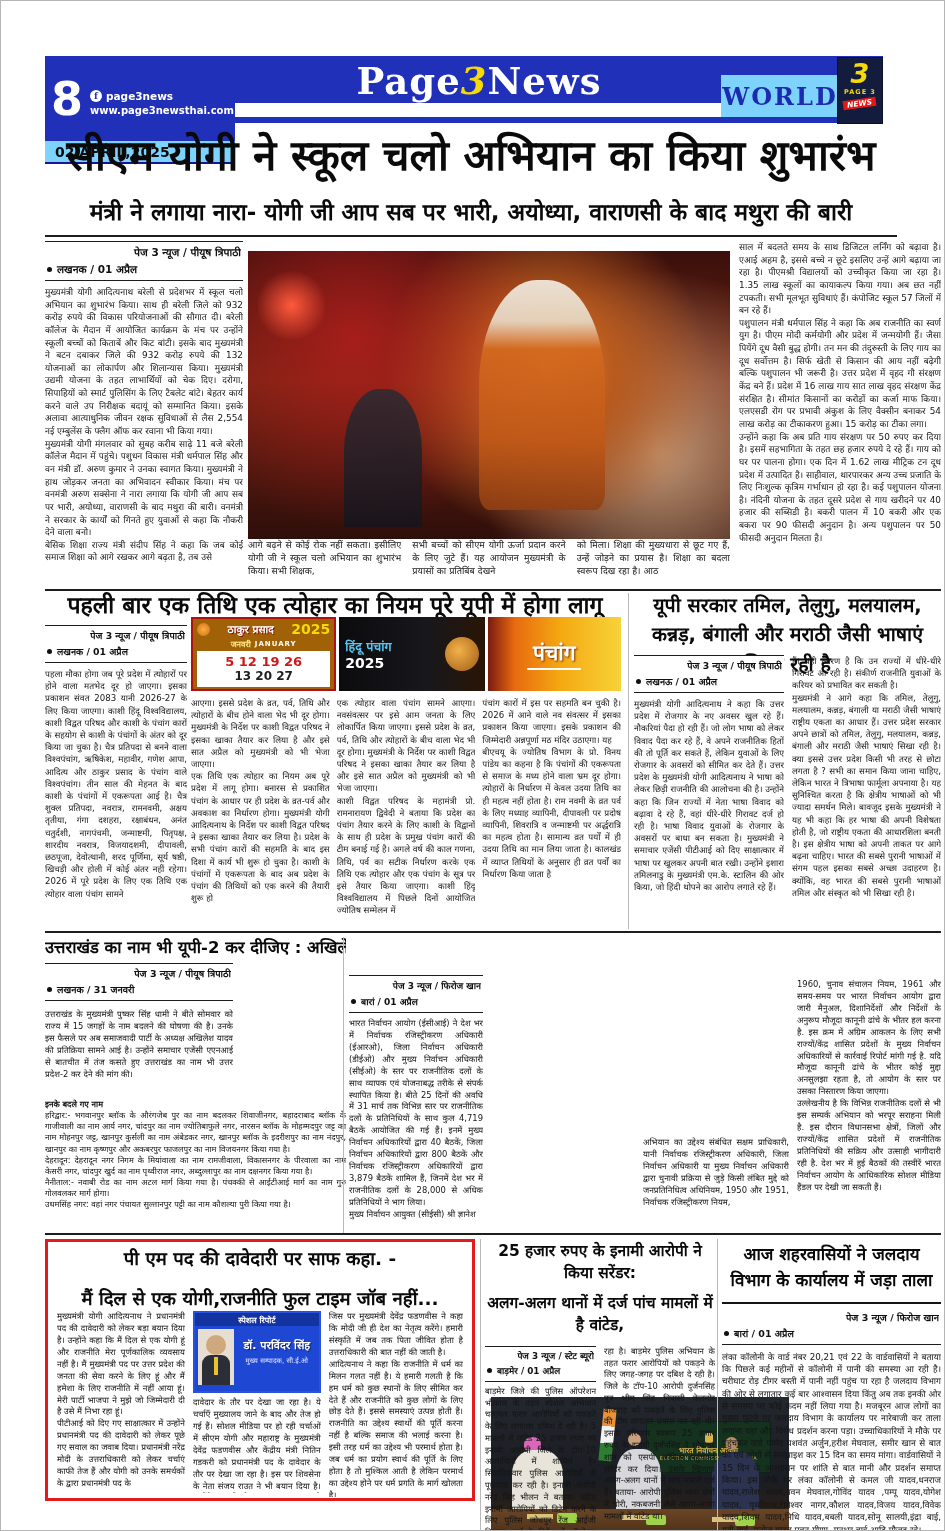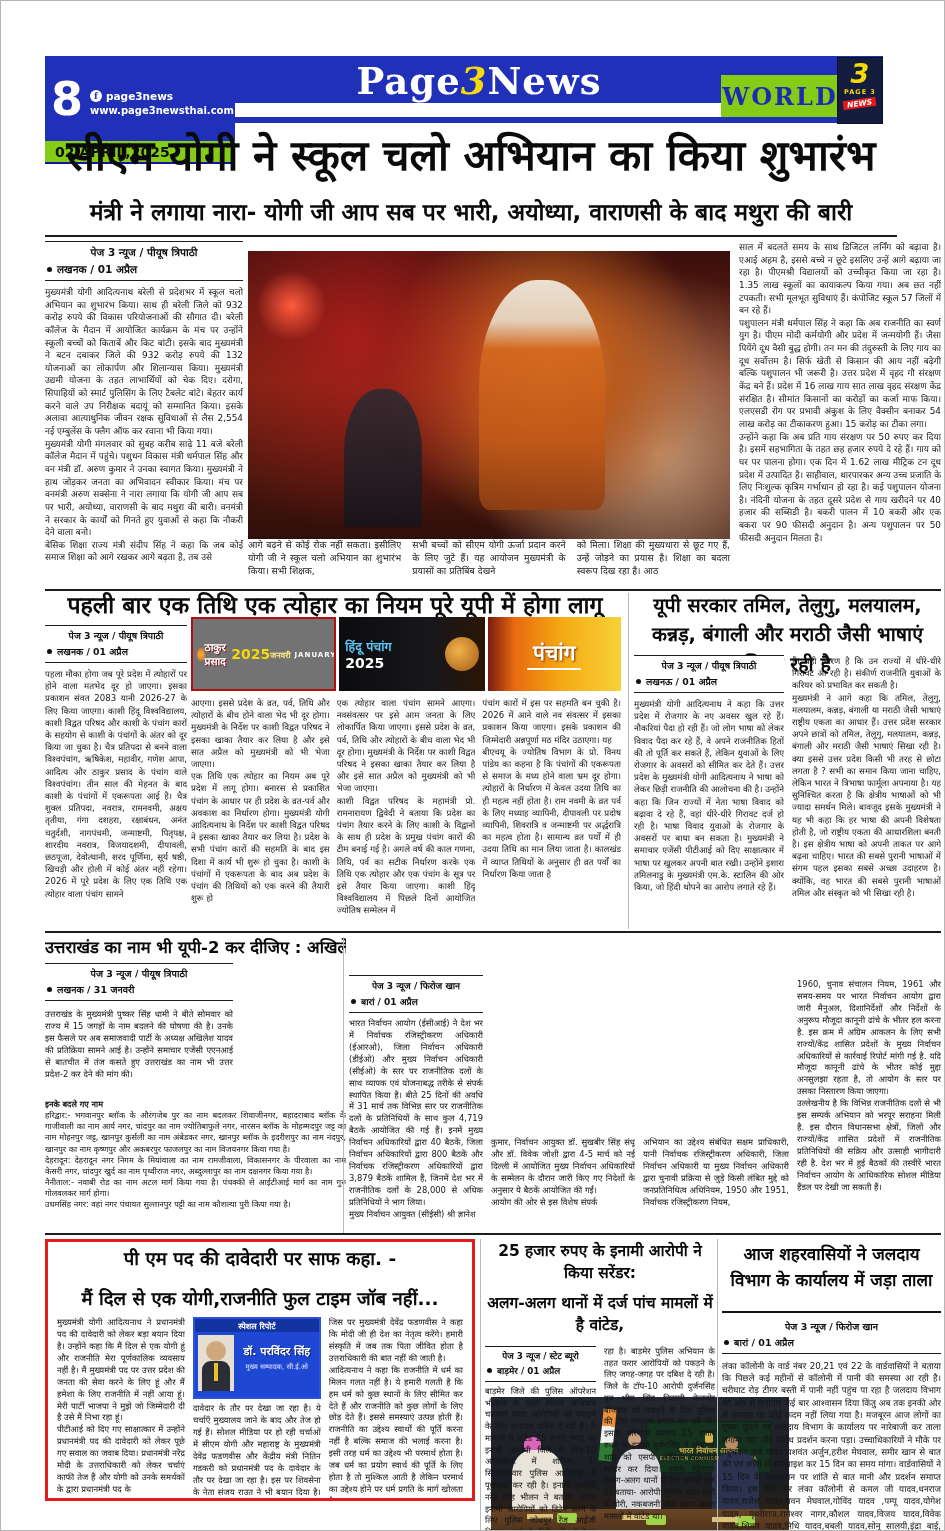--- a/index.html
+++ b/index.html
@@ -5,29 +5,29 @@
   *{margin:0;padding:0;box-sizing:border-box}
   html,body{background:#e9e9e9}
   .page{position:relative;width:945px;height:1531px;margin:0 auto;background:#ffffff;
         overflow:hidden;border:1px solid #b5b5b5;font-family:"DejaVu Sans",sans-serif;color:#111}
   .abs{position:absolute}
   .bodytxt{font-size:8.9px;line-height:1.42;text-align:justify;color:#151515;
            white-space:pre-line;overflow:hidden}
   .headline{font-weight:bold;color:#0a0a0a;text-align:center}
   .byline-box{border-top:1.6px solid #1c1c1c;border-bottom:1.6px solid #1c1c1c;
               padding:3px 2px 4px 2px;font-weight:bold;color:#101010;background:#fff}
-  .byline-top{text-align:center;white-space:nowrap;overflow:hidden}
+  .byline-top{text-align:right;white-space:nowrap;overflow:hidden}
   .byline-bottom{display:flex;align-items:center;gap:5px;margin-top:3px}
   .bullet{width:5px;height:5px;border-radius:50%;background:#101010;flex:0 0 auto}
   .rule{background:#1d1d1d}
   .vrule{background:#b9b9b9}
   .cap{font-size:9.2px;line-height:1.4;text-align:justify;color:#1a1a1a;overflow:hidden}
   
   .blue{background:#2130b9}
-  .yellow{background:#84cc16}
+  .yellow{background:#7dd3fc}
   .masthead{font-family:"DejaVu Serif",serif;font-weight:bold;color:#fff;letter-spacing:1px}
   .masthead .three{color:#f6d908;font-style:italic}
   .world{font-family:"DejaVu Serif",serif;font-weight:bold;color:#1d2bb0;font-size:24px;letter-spacing:2px}
   .badge{background:#141c3e;border:1px solid #0b1128;display:flex;flex-direction:column;
          align-items:center;justify-content:flex-start;padding-top:2px}
   .badge .b3{color:#f6d908;font-size:27px;font-weight:bold;line-height:1.0;font-style:italic}
   .badge .bp{color:#f6d908;font-size:6.5px;font-weight:bold;letter-spacing:1px;margin-top:1px}
   .badge .bn{background:#e01818;color:#fff;font-size:7.5px;font-weight:bold;font-style:italic;
              padding:0 4px;margin-top:3px;transform:rotate(-8deg)}
   
@@ -113,21 +113,21 @@
       <div class="byline-top">पेज 3 न्यूज /  पीयूष त्रिपाठी</div>
       <div class="byline-bottom">
           <span class="bullet"></span>
           <span>लखनक / 01 अप्रैल</span>
         </div>
     </div>
     <div class="bodytxt" style="margin-top:5px;height:256px;font-size:8.6px">पहला मौका होगा जब पूरे प्रदेश में त्योहारों पर होने वाला मतभेद दूर हो जाएगा। इसका प्रकाशन संवत 2083 यानी 2026-27 के लिए किया जाएगा। काशी हिंदू विश्वविद्यालय, काशी विद्वत परिषद और काशी के पंचांग कारों के सहयोग से काशी के पंचांगों के अंतर को दूर किया जा चुका है। चैत्र प्रतिपदा से बनने वाला विश्वपंचांग, ऋषिकेश, महावीर, गणेश आपा, आदित्य और ठाकुर प्रसाद के पंचांग वाले विश्वपंचांग। तीन साल की मेहनत के बाद काशी के पंचांगों में एकरूपता आई है। चैत्र शुक्ल प्रतिपदा, नवरात्र, रामनवमी, अक्षय तृतीया, गंगा दशहरा, रक्षाबंधन, अनंत चतुर्दशी, नागपंचमी, जन्माष्टमी, पितृपक्ष, शारदीय नवरात्र, विजयादशमी, दीपावली, छठपूजा, देवोत्थानी, शरद पूर्णिमा, सूर्य षष्ठी, खिचड़ी और होली में कोई अंतर नहीं रहेगा। 2026 में पूरे प्रदेश के लिए एक तिथि एक त्योहार वाला पंचांग सामने</div>
   </div>
 
   <div class="abs" style="left:190px;top:616px;width:430px;height:74px;display:flex;gap:3px">
-    <div class="photo" style="flex:1;background:#737373;border:2px solid #b01010;display:flex;flex-direction:row;padding:2px 4px">
+    <div class="photo" style="flex:1;background:#a16207;border:2px solid #b01010;display:flex;flex-direction:column;padding:2px 4px">
       <div style="display:flex;justify-content:space-between;align-items:center">
         <span style="width:13px;height:13px;border-radius:50%;background:radial-gradient(circle,#f7b23a,#d4691e)"></span>
         <span style="color:#fff;font-weight:bold;font-size:10.5px;text-shadow:1px 1px 0 #801010">ठाकुर प्रसाद</span>
         <span style="color:#f6d908;font-weight:bold;font-size:14px">2025</span>
       </div>
       <div style="display:flex;gap:4px;align-items:center;justify-content:center;margin-top:1px">
         <span style="color:#ffe98a;font-size:8px;font-weight:bold">जनवरी</span>
         <span style="color:#fff;font-size:7px;font-weight:bold;letter-spacing:1px">JANUARY</span>
       </div>
       <div style="flex:1;background:#fff;margin-top:2px;display:flex;flex-direction:column;align-items:center;justify-content:center">
@@ -231,32 +231,30 @@
     <div style="position:absolute;left:78.5%;top:26%;width:13px;height:13px;background:#b98e66;border-radius:50%"></div>
     <div style="position:absolute;left:0;bottom:0;width:100%;height:26%;background:linear-gradient(180deg,#6a4526,#3c2613)"></div>
     <div style="position:absolute;left:22%;bottom:17%;width:20px;height:10px;background:#9fd34a;border-radius:2px"></div>
     <div style="position:absolute;left:52%;bottom:16%;width:20px;height:10px;background:#9fd34a;border-radius:2px"></div>
     <div style="position:absolute;left:82%;bottom:15%;width:20px;height:10px;background:#9fd34a;border-radius:2px"></div>
     <div style="position:absolute;left:12%;bottom:20%;width:26px;height:5px;background:#d9c27a"></div>
     <div style="position:absolute;left:44%;bottom:19%;width:26px;height:5px;background:#d9c27a"></div>
     <div style="position:absolute;left:74%;bottom:18%;width:26px;height:5px;background:#d9c27a"></div>
   </div>
 
-  <div class="abs bodytxt" style="left:490px;top:1136px;width:144px;height:96px;font-size:8.4px">कुमार, निर्वाचन आयुक्त डॉ. सुखबीर सिंह संधू और डॉ. विवेक जोशी द्वारा 4-5 मार्च को नई दिल्ली में आयोजित मुख्य निर्वाचन अधिकारियों के सम्मेलन के दौरान जारी किए गए निदेशों के अनुसार ये बैठकें आयोजित की गईं।
-आयोग की ओर से इस विशेष संपर्क</div>
   <div class="abs bodytxt" style="left:642px;top:1136px;width:146px;height:96px;font-size:8.4px">अभियान का उद्देश्य संबंधित सक्षम प्राधिकारी, यानी निर्वाचक रजिस्ट्रीकरण अधिकारी, जिला निर्वाचन अधिकारी या मुख्य निर्वाचन अधिकारी द्वारा चुनावी प्रक्रिया से जुड़े किसी लंबित मुद्दे को जनप्रतिनिधित्व अधिनियम, 1950 और 1951, निर्वाचक रजिस्ट्रीकरण नियम,</div>
   <div class="abs bodytxt" style="left:796px;top:978px;width:144px;height:254px;font-size:8.4px">1960, चुनाव संचालन नियम, 1961 और समय-समय पर भारत निर्वाचन आयोग द्वारा जारी मैनुअल, दिशानिर्देशों और निर्देशों के अनुरूप मौजूदा कानूनी ढांचे के भीतर हल करना है. इस क्रम में अग्रिम आकलन के लिए सभी राज्यों/केंद्र शासित प्रदेशों के मुख्य निर्वाचन अधिकारियों से कार्रवाई रिपोर्ट मांगी गई है. यदि मौजूदा कानूनी ढांचे के भीतर कोई मुद्दा अनसुलझा रहता है, तो आयोग के स्तर पर उसका निस्तारण किया जाएगा।
 उल्लेखनीय है कि विभिन्न राजनीतिक दलों से भी इस सम्पर्क अभियान को भरपूर सराहना मिली है. इस दौरान विधानसभा क्षेत्रों, जिलों और राज्यों/केंद्र शासित प्रदेशों में राजनीतिक प्रतिनिधियों की सक्रिय और उत्साही भागीदारी रही है. देश भर में हुई बैठकों की तस्वीरें भारत निर्वाचन आयोग के आधिकारिक सोशल मीडिया हैंडल पर देखी जा सकती हैं।</div>
 
   <div class="abs rule" style="left:44px;top:1232px;width:896px;height:1.5px"></div>
 
   <div class="abs" style="left:44px;top:1238px;width:430px;height:262px;border:3px solid #e51b1b;background:#fff;padding:5px 9px;overflow:hidden">
     <div class="headline" style="font-size:18.5px;line-height:1.3">पी एम पद की दावेदारी पर साफ कहा. -</div>
     <div class="headline" style="font-size:18.5px;line-height:1.3;margin-top:16px">मैं दिल से एक योगी,राजनीति फुल टाइम जॉब नहीं...</div>
-    <div style="display:flex;gap:8px;margin-top:6px;height:186px">
+    <div style="display:flex;gap:8px;height:186px">
       <div class="bodytxt" style="flex:1;font-size:8.4px;height:100%">मुख्यमंत्री योगी आदित्यनाथ ने प्रधानमंत्री पद की दावेदारी को लेकर बड़ा बयान दिया है। उन्होंने कहा कि मैं दिल से एक योगी हूं और राजनीति मेरा पूर्णकालिक व्यवसाय नहीं है। मैं मुख्यमंत्री पद पर उत्तर प्रदेश की जनता की सेवा करने के लिए हूं और मैं हमेशा के लिए राजनीति में नहीं आया हूं। मेरी पार्टी भाजपा ने मुझे जो जिम्मेदारी दी है उसे मैं निभा रहा हूं।
 पीटीआई को दिए गए साक्षात्कार में उन्होंने प्रधानमंत्री पद की दावेदारी को लेकर पूछे गए सवाल का जवाब दिया। प्रधानमंत्री नरेंद्र मोदी के उत्तराधिकारी को लेकर चर्चाएं काफी तेज हैं और योगी को उनके समर्थकों के द्वारा प्रधानमंत्री पद के</div>
       <div style="flex:1;overflow:hidden">
         <div class="card" style="width:100%;height:82px">
           <div style="background:#1233a0;color:#fff;font-size:8px;font-weight:bold;text-align:center;padding:1px 0">स्पेशल रिपोर्ट</div>
           <div style="display:flex;gap:4px;padding:3px">
             <div style="width:36px;height:56px;background:#e7ded2;position:relative;flex:0 0 auto">
               <div style="position:absolute;left:8px;top:6px;width:20px;height:20px;background:#d0a87e;border-radius:50%"></div>
               <div style="position:absolute;left:4px;top:26px;width:28px;height:30px;background:#2b2e36;border-radius:30% 30% 0 0"></div>
               <div style="position:absolute;left:16px;top:28px;width:4px;height:18px;background:#e8c22a"></div>
@@ -289,21 +287,21 @@
               <span>बाड़मेर / 01 अप्रैल</span>
             </div>
         </div>
         <div class="bodytxt" style="margin-top:4px;font-size:8.3px;height:166px">बाड़मेर जिले की पुलिस ऑपरेशन भौकाल के तहत स्पेशल अभियान चलाकर फरार आरोपियों को पकड़ने के लिए लगातार दबिश दे रही है। 5 मामलों में वांटेड 25 हजार रुपए का इनामी आरोपी जिले के टॉप-10 अपराधियों में शामिल है। सिलसिलेवार पुलिस आरोपियों से पूछताछ कर रही है। इनामी आरोपी नरेंद्र सिंह भीलन ने बताया- वांटेड इनामी आरोपियों को डिटेन करने के लिए पुलिस जोधपुर रेंज आईजी विकास शर्मा के निर्देश में ऑपरेशन भौकाल चलाया जा</div>
       </div>
       <div class="bodytxt" style="flex:1;font-size:8.3px;height:100%">रहा है। बाड़मेर पुलिस अभियान के तहत फरार आरोपियों को पकड़ने के लिए जगह-जगह पर दबिश दे रही है। जिले के टॉप-10 आरोपी दुर्जनसिंह पुत्र भीम सिंह निवासी केलनोर बीजराड़ को पकड़ने के लिए पुलिस की टीम लगातार प्रयास कर रही थी। इसके परिणाम स्वरूप 25 हजार रुपए के इनामी दुर्जनसिंह ने सोमवार शाम को एसपी ऑफिस पहुंचकर सरेंडर कर दिया। उसके खिलाफ अलग-अलग थानों में पांच मामले दर्ज हैं। बताया- आरोपी पुलिस थाना क्षेत्रों में चोरी, नकबजनी जैसे अलग-अलग मामलों में वांटेड था।</div>
     </div>
   </div>
 
   <div class="abs" style="left:721px;top:1240px;width:219px;height:291px;overflow:hidden">
-    <div class="headline" style="font-size:17px;line-height:1.55;border-bottom:2px solid #141414;padding-bottom:17px">आज शहरवासियों ने जलदाय विभाग के कार्यालय में जड़ा ताला</div>
+    <div class="headline" style="font-size:17px;line-height:1.55;border-bottom:2px solid #141414;padding-bottom:8px">आज शहरवासियों ने जलदाय विभाग के कार्यालय में जड़ा ताला</div>
     <div class="byline-box" style="font-size:9.5px;margin-top:4px;border-top:none">
       <div class="byline-top">पेज 3 न्यूज / फिरोज खान</div>
       <div class="byline-bottom">
           <span class="bullet"></span>
           <span>बारां   / 01 अप्रैल</span>
         </div>
     </div>
     <div class="bodytxt" style="margin-top:6px;font-size:8.7px;height:182px">लंका कॉलोनी के वार्ड नंबर 20,21 एवं 22 के वार्डवासियों ने बताया कि पिछले कई महीनों से कॉलोनी में पानी की समस्या आ रही है। चरीघाट रोड़ टीगर बस्ती में पानी नहीं पहुंच पा रहा है जलदाय विभाग की ओर से लगातार कई बार आश्वासन दिया किंतु अब तक इनकी ओर से समस्या पर कोई कदम नहीं लिया गया है। मजबूरन आज लोगों का गुस्सा फूटने पर जलदाय विभाग के कार्यालय पर नारेबाजी कर ताला लगाना पड़ा और विरोध प्रदर्शन करना पड़ा। उच्चाधिकारियों ने मौके पर पहुंचकर वार्ड पार्षद यशवंत अर्जुन,हरीश मेघवाल, समीर खान से बात की एवं लोगों से समझाइश कर 15 दिन का समय मांगा। वार्डवासियों ने 15 दिन के आश्वासन पर शांति से बात मानी और प्रदर्शन समाप्त किया। इस मौके पर लंका कॉलोनी से कमल जी यादव,धनराज यादव,राजेश यादव,पवन मेघवाल,गोविंद यादव ,पम्पू यादव,योगेश यादव, पृथ्वीराज,रामेश्वर नागर,कौशल यादव,विजय यादव,विवेक यादव,शिवम यादव,निधि यादव,बबली यादव,सोनू सालयी,इंद्रा बाई, गुड्डी बाई ,मनोज यादव,पवन मीणा, मनभर बाई आदि मौजूद रहे।</div>
   </div>
 

